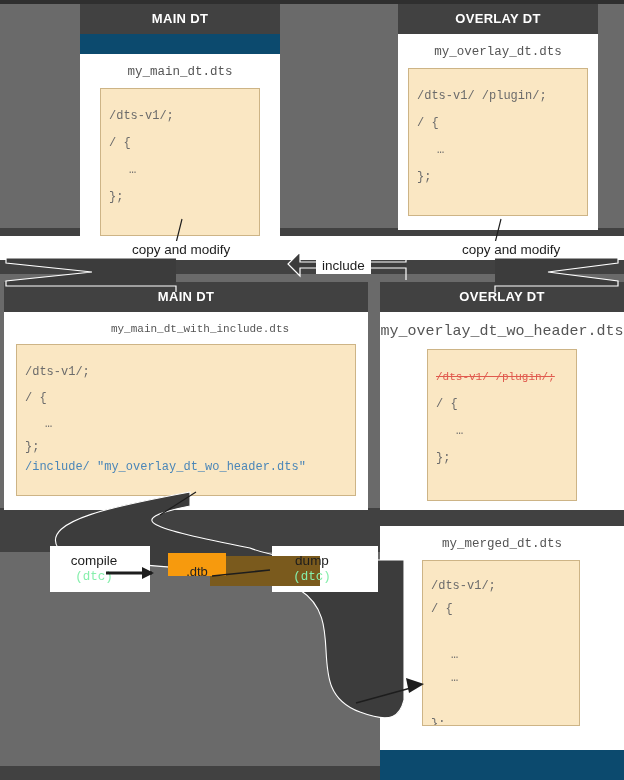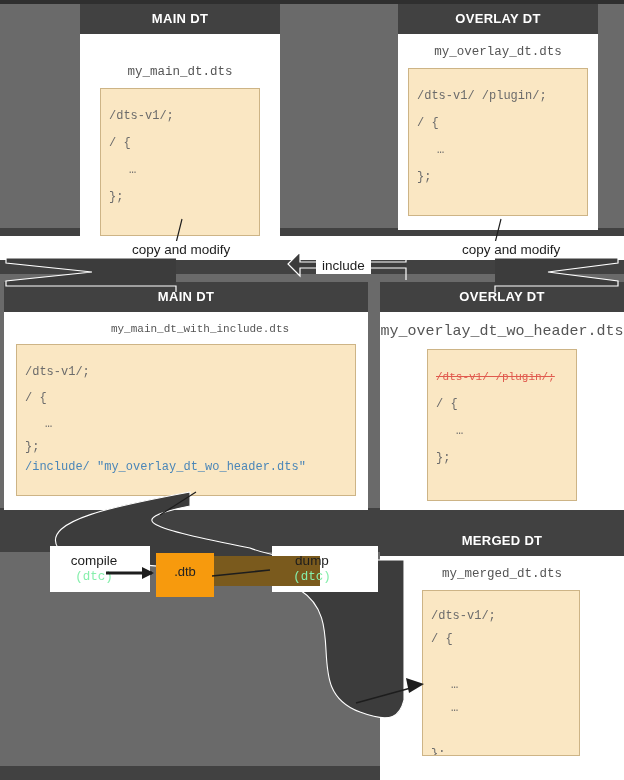--- a/index.html
+++ b/index.html
@@ -29,21 +29,21 @@
   .band-bot    { top: 766px; height: 14px; background: #414141; }
 
   .whiteband {
     position: absolute;
     background: #ffffff;
   }
 
   
   .panel {
     position: absolute;
-    background: #ffffff;
+    background: #0c4a6e;
     box-sizing: border-box;
   }
   .panel-header {
     background: #414141;
     color: #ffffff;
     font-size: 13px;
     font-weight: bold;
     letter-spacing: .3px;
     text-align: center;
     line-height: 30px;
@@ -229,21 +229,21 @@
         <div class="ln">};</div>
       </div>
     </div>
   </div>
 
   <div class="dtb-tail" style="left:210px; top:556px; width:110px; height:30px;"></div>
 
   <div class="proc-strip" style="left:50px; top:546px; width:100px; height:46px;"></div>
   <div class="proc-strip" style="left:272px; top:546px; width:106px; height:46px;"></div>
 
-  <div class="dtb-chip" style="left:156px; top:553px; width:58px; height:44px;">
+  <div class="dtb-chip" style="left:168px; top:553px; width:58px; height:23px;">
     <span>.dtb</span>
   </div>
 
   <div class="proc-label" style="left:52px; top:553px; width:84px;">
     <div>compile</div>
     <div class="mono">(dtc)</div>
   </div>
 
   <div class="proc-label" style="left:274px; top:553px; width:76px;">
     <div>dump</div>
@@ -253,21 +253,20 @@
   <svg class="overlay overlay-top" viewBox="0 0 624 780">
     <path d="M106 573 L152 573" stroke="#1d1d1d" stroke-width="3" fill="none"></path>
     <path d="M142 567 L154 573 L142 579 Z" fill="#1d1d1d"></path>
     <path d="M212 576 L270 570" stroke="#1d1d1d" stroke-width="1.6" fill="none"></path>
 
     <path d="M356 703 L418 686" stroke="#1d1d1d" stroke-width="1.4" fill="none"></path>
     <path d="M406 678 L424 684 L409 693 Z" fill="#1d1d1d"></path>
   </svg>
 
   <div class="panel" style="left:380px; top:526px; width:244px; height:254px;">
-    <div class="panel-header">MERGED DT</div>
     <div class="panel-body" style="height:224px;">
       <div class="filename">my_merged_dt.dts</div>
       <div class="codebox" style="width:158px; height:166px; line-height:23px; margin-left:42px;">
         <div class="ln">/dts-v1/;</div>
         <div class="ln">/ {</div>
         <div class="ln">&nbsp;</div>
         <div class="ln indent ell">…</div>
         <div class="ln indent ell">…</div>
         <div class="ln">&nbsp;</div>
         <div class="ln">};</div>

